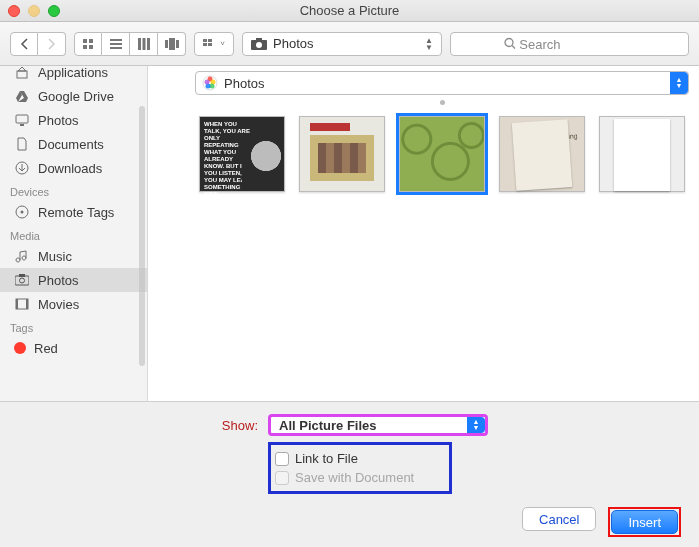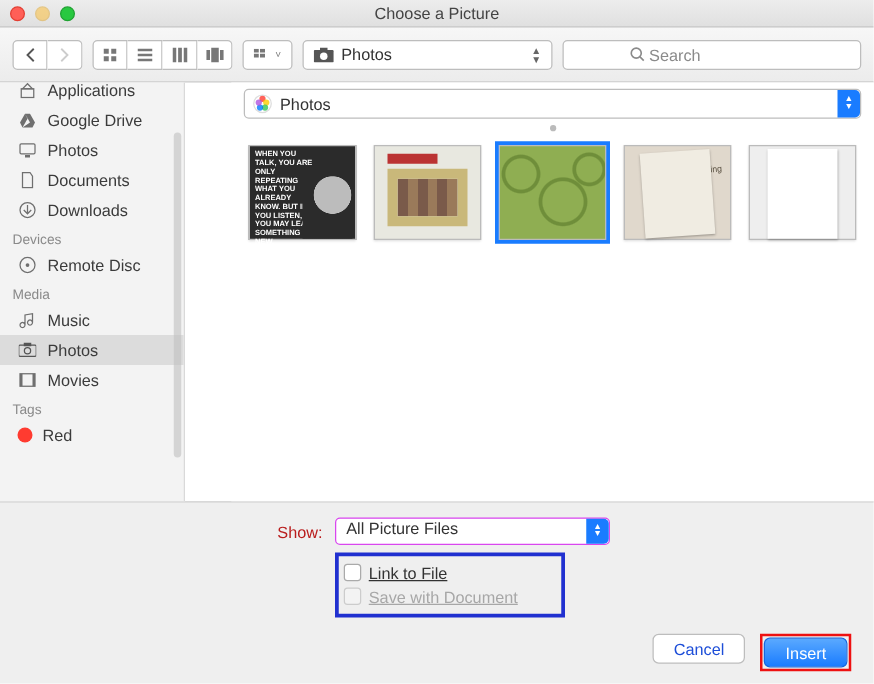--- a/index.html
+++ b/index.html
@@ -60,24 +60,24 @@
 .img.d::after{content:""; position:absolute; left:14px; top:4px; width:56px; height:68px; background:#f0ece2; transform: rotate(-4deg); box-shadow:0 1px 2px rgba(0,0,0,.3);}
 .img.d .bt{position:absolute; left:20px; top:16px; font-size:7px; color:#5a5142; transform:rotate(-4deg); line-height:9px; text-align:left;}
 .img.e { background:#eee; position:relative;}
 .img.e::after{content:""; position:absolute; left:14px; top:2px; width:56px; height:72px; background:#fff; box-shadow:0 1px 2px rgba(0,0,0,.3);}
 .img.e .bt{position:absolute; left:18px; top:6px; font-size:7px; font-weight:bold; color:#333; line-height:8px;}
 .img.e .yel{position:absolute; left:24px; top:26px; width:34px; height:34px; background:#f5d547;}
 
 .bottom { border-top:1px solid #cfcfcf; background:#efefef; height:146px; padding: 12px 18px 10px; display:flex; flex-direction:column; }
 .row { display:flex; align-items:center; gap:10px; margin-bottom:6px; }
 .row .lbl { width: 240px; text-align:right; font-size:13px; color:#b91c1c; }
-.select { height:22px; border:1px solid #d946ef; border-radius:4px; background:#fff; display:flex; align-items:flex-start; padding:0 4px 0 8px; font-size:13px; color:#333; position:relative; width:220px; }
+.select { height:22px; border:3px solid #d946ef; border-radius:4px; background:#fff; display:flex; align-items:flex-end; padding:0 4px 0 8px; font-size:13px; color:#333; position:relative; width:220px;font-weight:bold; }
 .select .bluebtn { position:absolute; right:0; top:0; bottom:0; width:18px; background:#1a7cff; border-radius:0 4px 4px 0; display:flex; flex-direction:column; align-items:center; justify-content:center; color:#fff; font-size:7px; line-height:6px; }
 .chkbox-area { margin-left: 250px; border: 3px solid #2030d0; padding: 4px 6px 4px 4px; width: 184px; }
-.chk { display:flex; gap:6px; font-size:13px; color:#333; padding:2px 0;text-decoration:underline; }
+.chk { display:flex; align-items:center; gap:6px; font-size:13px; color:#333; padding:2px 0; }
 .chk.dis { color:#a7a7a7; }
 .chk .box { width:14px; height:14px; border:1px solid #aaa; border-radius:3px; background:#fff; }
 .chk.dis .box { border-color:#ccc; background:#f3f3f3; }
 .btnrow { margin-top:auto; display:flex; justify-content:flex-end; gap:12px; padding-top:10px; }
 .btn { height:24px; padding: 0 16px; border-radius:5px; font-size:13px; display:flex; align-items:center; }
 .btn.cancel { background:#fff; border:1px solid #bdbdbd; color:#1d4ed8; }
 .btn.insert { background: linear-gradient(#5aa9ff,#1a7cff); color:#fff; border:1px solid #1668e0; }
 .insert-wrap { border: 2px solid #e11; padding:1px; }
 
 svg { display:block; }
@@ -222,21 +222,21 @@
     </div>
 
     <div class="sb-head">Devices</div>
     <div class="sb-item">
       <span class="sb-icon">
           <svg width="14" height="14">
             <circle cx="7" cy="7" r="6" fill="none" stroke="#6f6f6f"></circle>
             <circle cx="7" cy="7" r="1.5" fill="#6f6f6f"></circle>
           </svg>
         </span>
-      <span>Remote Disc</span>
+      <span>Remote Tags</span>
     </div>
 
     <div class="sb-head">Media</div>
     <div class="sb-item">
       <span class="sb-icon">
           <svg width="14" height="14">
             <path d="M5 11 A2 2 0 1 0 5 11.01 M5 11 L5 3 L11 2 L11 9 A2 2 0 1 0 11 9.01" fill="none" stroke="#6f6f6f"></path>
           </svg>
         </span>
       <span>Music</span>

